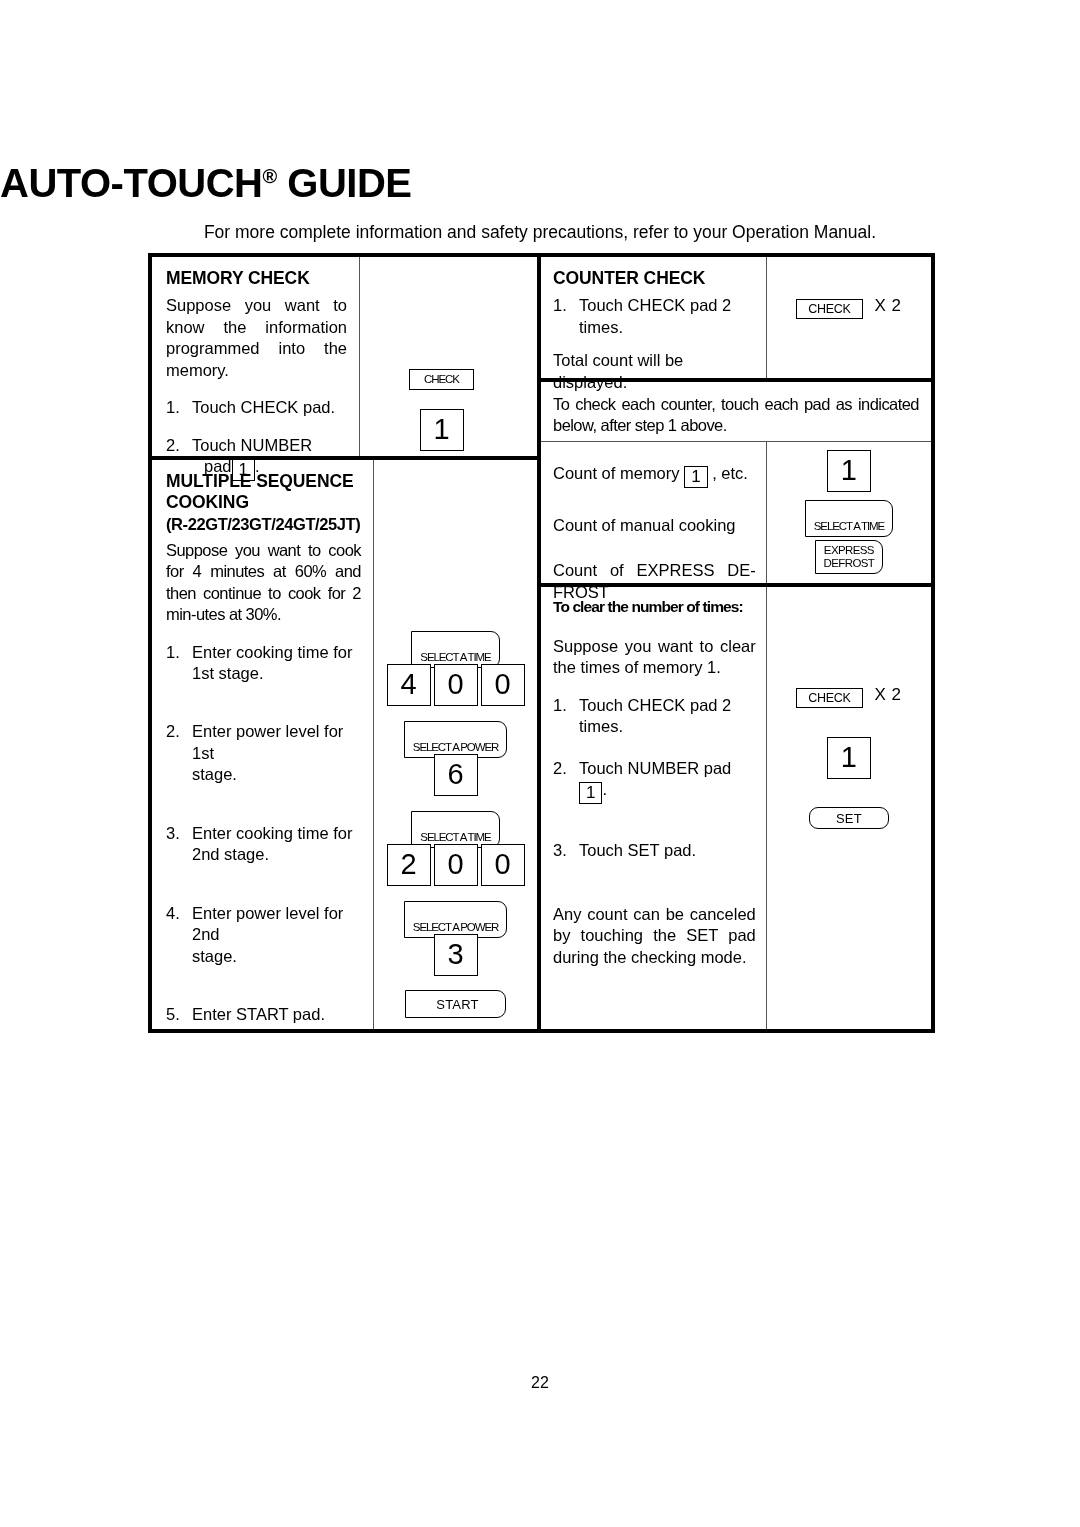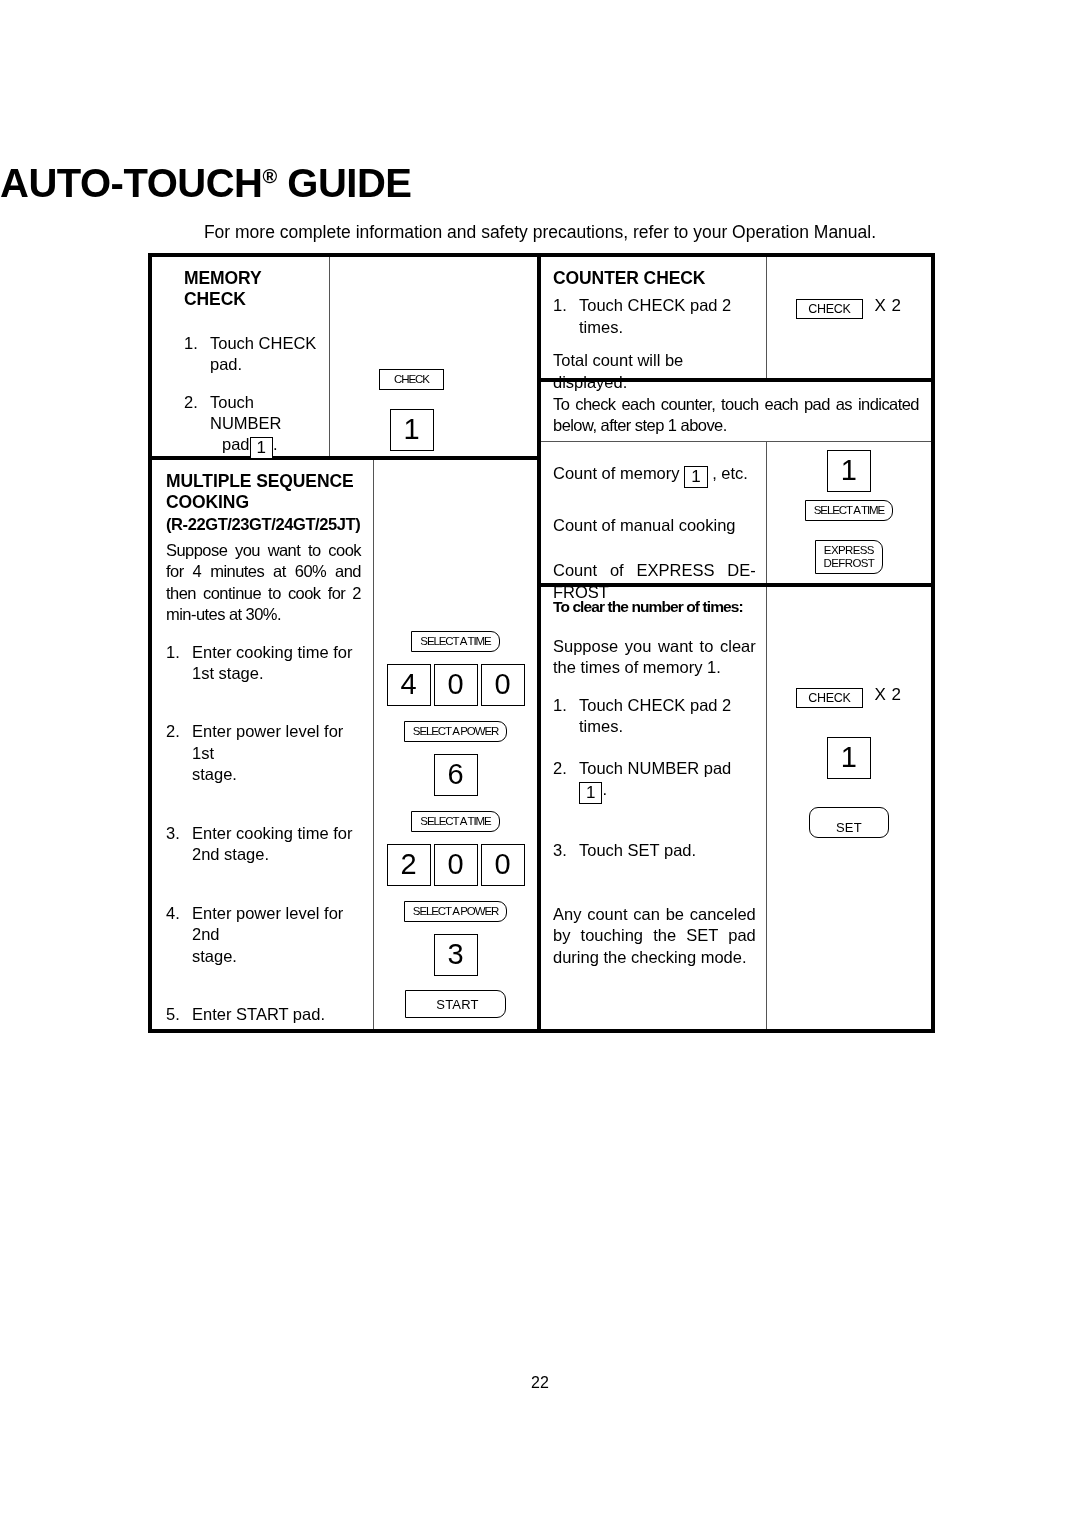--- a/index.html
+++ b/index.html
@@ -96,21 +96,21 @@
   .split > .txt {
     box-sizing: border-box;
     border-right: 1.5px solid #555;
   }
   .split > .pads {
     box-sizing: border-box;
     position: relative;
   }
 
   
-  .memcheck .txt { width: 178px; padding: 11px 12px 10px 32px; }
+  .memcheck .txt { width: 208px; padding: 11px 12px 10px 14px; }
   .memcheck .pads { width: 163px; }
 
   .mseq .txt { width: 222px; padding: 11px 12px 10px 14px; }
   .mseq .pads { width: 163px; }
 
   
   .counter .txt { width: 228px; padding: 11px 10px 10px 12px; }
   .counter .pads { width: 166px; }
 
   .fullrow {
@@ -179,42 +179,42 @@
   
   .pad {
     display: inline-block;
     box-sizing: border-box;
     border: 1.5px solid #000;
     background: #fff;
     text-align: center;
     font-size: 11.5px;
     line-height: 1.02;
     letter-spacing: -1.1px;
-    padding: 4px 8px 3px 8px;
+    padding: 20px 8px 3px 8px;
     font-family: "Liberation Sans", sans-serif;
     white-space: nowrap;
   }
   .pad.rounded {
     border-radius: 0 9px 9px 0;
   }
   .pad.two-line {
     letter-spacing: -0.6px;
     line-height: 1.14;
     padding: 3px 8px 3px 8px;
   }
   .pad.wide { padding: 4px 14px 3px 14px; }
   .pad.start {
     font-size: 13px;
     letter-spacing: 0.2px;
     padding: 7px 26px 6px 30px;
   }
   .pad.set {
     font-size: 13px;
     letter-spacing: 0.2px;
-    padding: 13px 26px 3px 26px;
+    padding: 4px 26px 3px 26px;
     border-radius: 9px 9px 9px 9px;
   }
   .pad.check-sm {
     font-size: 12.5px;
     letter-spacing: -0.3px;
     padding: 3px 11px 2px 11px;
   }
 
   
   .digit {
@@ -271,20 +271,21 @@
   <div class="doc-subtitle">For more complete information and safety precautions, refer to your Operation Manual.</div>
 
   <div class="guide-table">
 
     <div class="col-left">
 
       <div class="band sep-bottom" style="height:203px;">
         <div class="split memcheck" style="height:100%;">
           <div class="txt">
             <h2 class="sec-title">MEMORY CHECK</h2>
+            <p class="para">Suppose you want to know the information programmed into the memory.</p>
             <div class="spacer-16"></div>
             <ol class="steps">
               <li><span class="num">1.</span><span>Touch CHECK pad.</span></li>
               <li style="margin-top:16px;"><span class="num">2.</span><span>Touch NUMBER</span><br>
                    <span style="display:inline-block;margin-left:12px;">pad </span><span class="digit small">1</span><span>.</span></li>
             </ol>
           </div>
           <div class="pads">
             <div class="pcl" style="left:0;top:112px;width:100%;">
               <span class="pad wide">CHECK</span>

